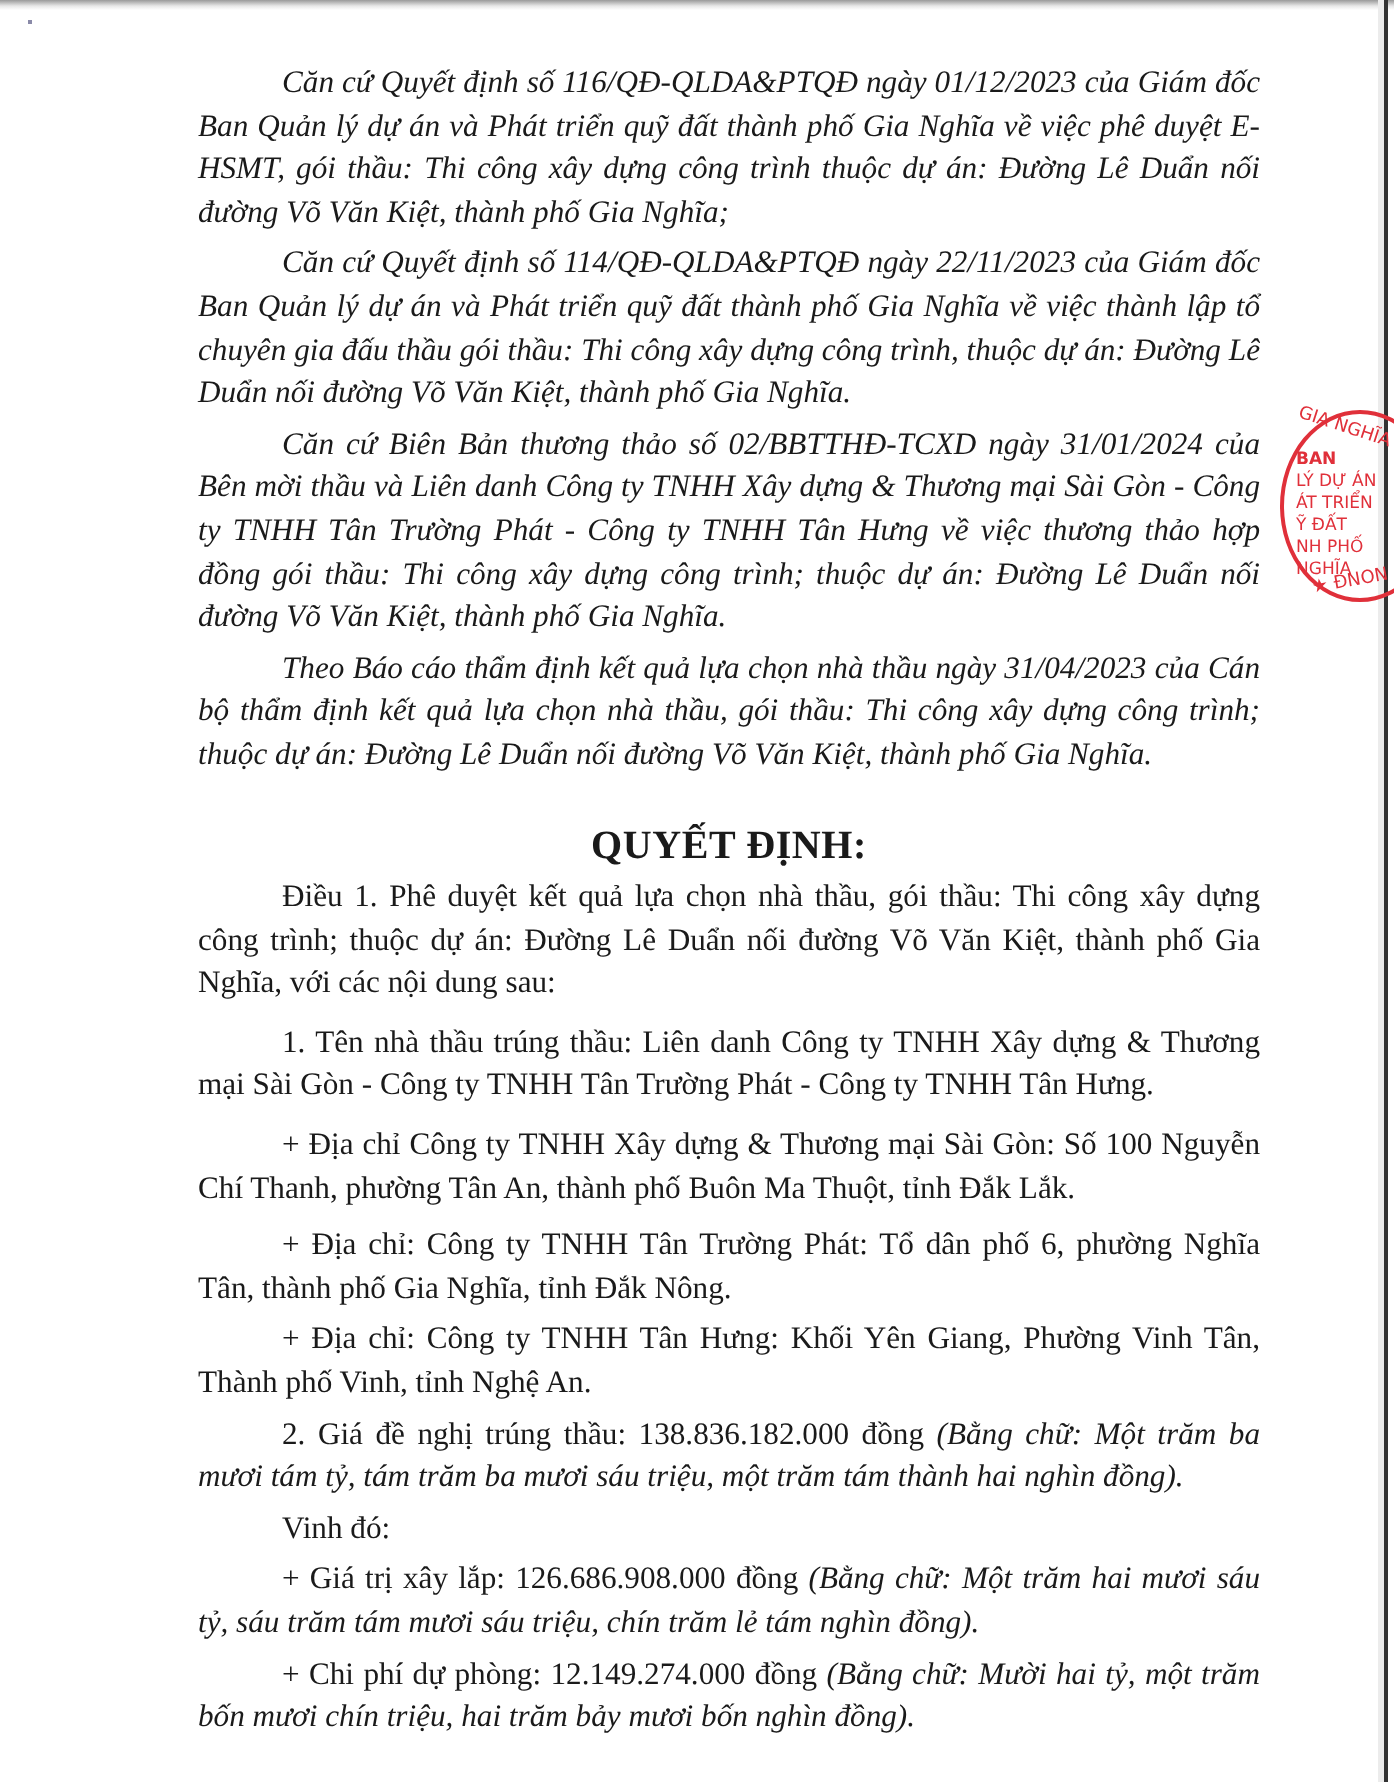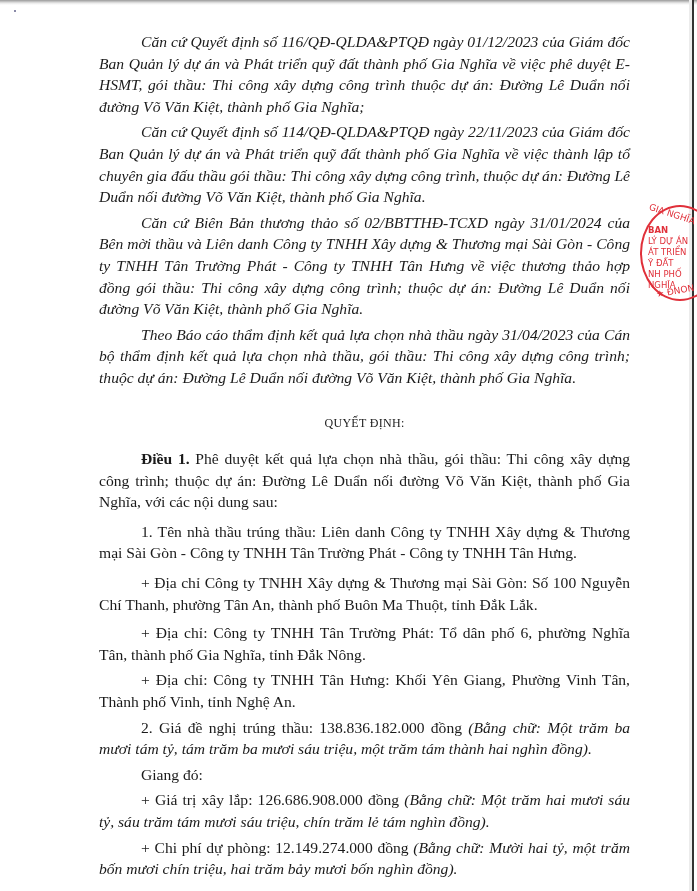--- a/index.html
+++ b/index.html
@@ -21,24 +21,24 @@
   }
   .dot { position:absolute; left:14px; top:10px; width:2px; height:2px; background:#8a8aa8; }
   .page {
     position:absolute; left:99px; top:31px; width:531px;
     font-size:15.6px; line-height:21.6px;
   }
   .p { margin:0 0 4px 0; text-align:justify; text-indent:42px; }
   .p.noindent { text-indent:0; }
   .i { font-style:italic; }
   .title {
-    text-align:center; font-weight:normal; font-size:12px;
-    margin:24px 0 14px 0; letter-spacing:0.3px;
+    text-align:center; font-weight:bold; font-size:20px;
+    margin:24px 0 4px 0; letter-spacing:0.3px;
   }
-  .b { font-weight:bold; }
+  .b { font-weight:normal; }
   .stamp {
     position:absolute; left:640px; top:205px; width:80px; height:96px;
     border:2px solid #e0303a; border-radius:50%;
     color:#e0303a; font-family:"DejaVu Sans", sans-serif;
     font-size:8.5px; line-height:11px; text-align:left;
     box-sizing:border-box; padding:10px 0 0 6px;
   }
   .stamp .arc-top { position:absolute; left:6px; top:2px; font-size:9px; transform:rotate(18deg); }
   .stamp .arc-bot { position:absolute; left:14px; bottom:2px; font-size:9px; transform:rotate(-10deg); }
   .stamp .lines { margin-top:8px; }
@@ -60,21 +60,21 @@
   <div class="title">QUYẾT ĐỊNH:</div>
 
   <p class="p" style="margin-bottom:8px"><span class="b">Điều 1.</span><span> Phê duyệt kết quả lựa chọn nhà thầu, gói thầu: Thi công xây dựng công trình; thuộc dự án: Đường Lê Duẩn nối đường Võ Văn Kiệt, thành phố Gia Nghĩa, với các nội dung sau:</span></p>
 
   <p class="p" style="margin-bottom:8px">1. Tên nhà thầu trúng thầu: Liên danh Công ty TNHH Xây dựng &amp; Thương mại Sài Gòn - Công ty TNHH Tân Trường Phát - Công ty TNHH Tân Hưng.</p>
   <p class="p" style="margin-bottom:7px">+ Địa chỉ Công ty TNHH Xây dựng &amp; Thương mại Sài Gòn: Số 100 Nguyễn Chí Thanh, phường Tân An, thành phố Buôn Ma Thuột, tỉnh Đắk Lắk.</p>
   <p class="p">+ Địa chỉ: Công ty TNHH Tân Trường Phát: Tổ dân phố 6, phường Nghĩa Tân, thành phố Gia Nghĩa, tỉnh Đắk Nông.</p>
   <p class="p">+ Địa chỉ: Công ty TNHH Tân Hưng: Khối Yên Giang, Phường Vinh Tân, Thành phố Vinh, tỉnh Nghệ An.</p>
 
   <p class="p"><span>2. Giá đề nghị trúng thầu: 138.836.182.000 đồng </span><span class="i">(Bằng chữ: Một trăm ba mươi tám tỷ, tám trăm ba mươi sáu triệu, một trăm tám thành hai nghìn đồng).</span></p>
-  <p class="p">Giang đó:</p>
+  <p class="p">Vinh đó:</p>
   <p class="p"><span>+ Giá trị xây lắp: 126.686.908.000 đồng </span><span class="i">(Bằng chữ: Một trăm hai mươi sáu tỷ, sáu trăm tám mươi sáu triệu, chín trăm lẻ tám nghìn đồng).</span></p>
   <p class="p"><span>+ Chi phí dự phòng: 12.149.274.000 đồng </span><span class="i">(Bằng chữ: Mười hai tỷ, một trăm bốn mươi chín triệu, hai trăm bảy mươi bốn nghìn đồng).</span></p>
 
 </div>
 
 <div class="stamp">
   <span class="arc-top">GIA NGHĨA</span>
   <div class="lines">
     <div style="font-weight:bold">BAN</div>
     <div>LÝ DỰ ÁN</div>

